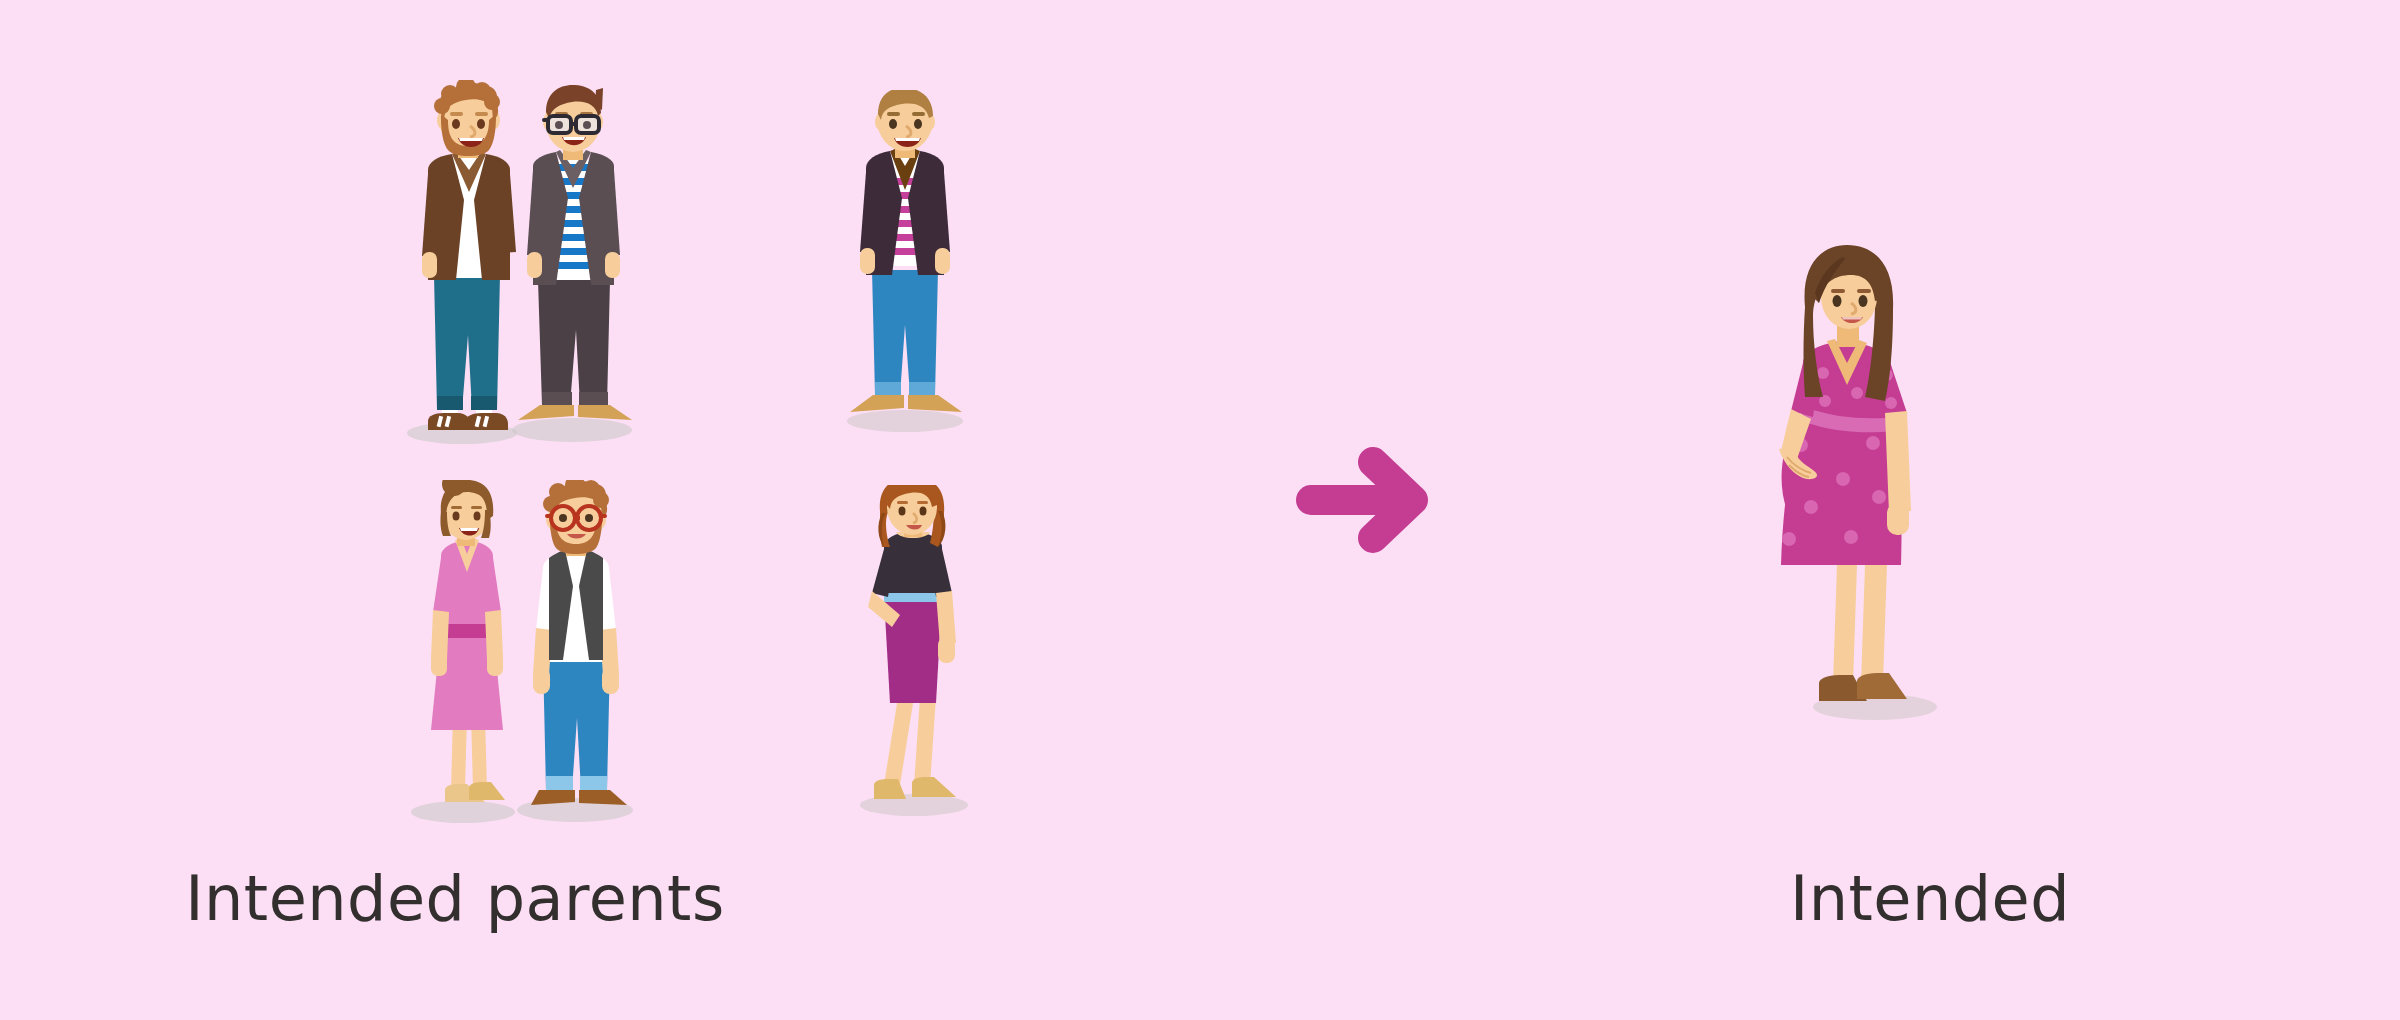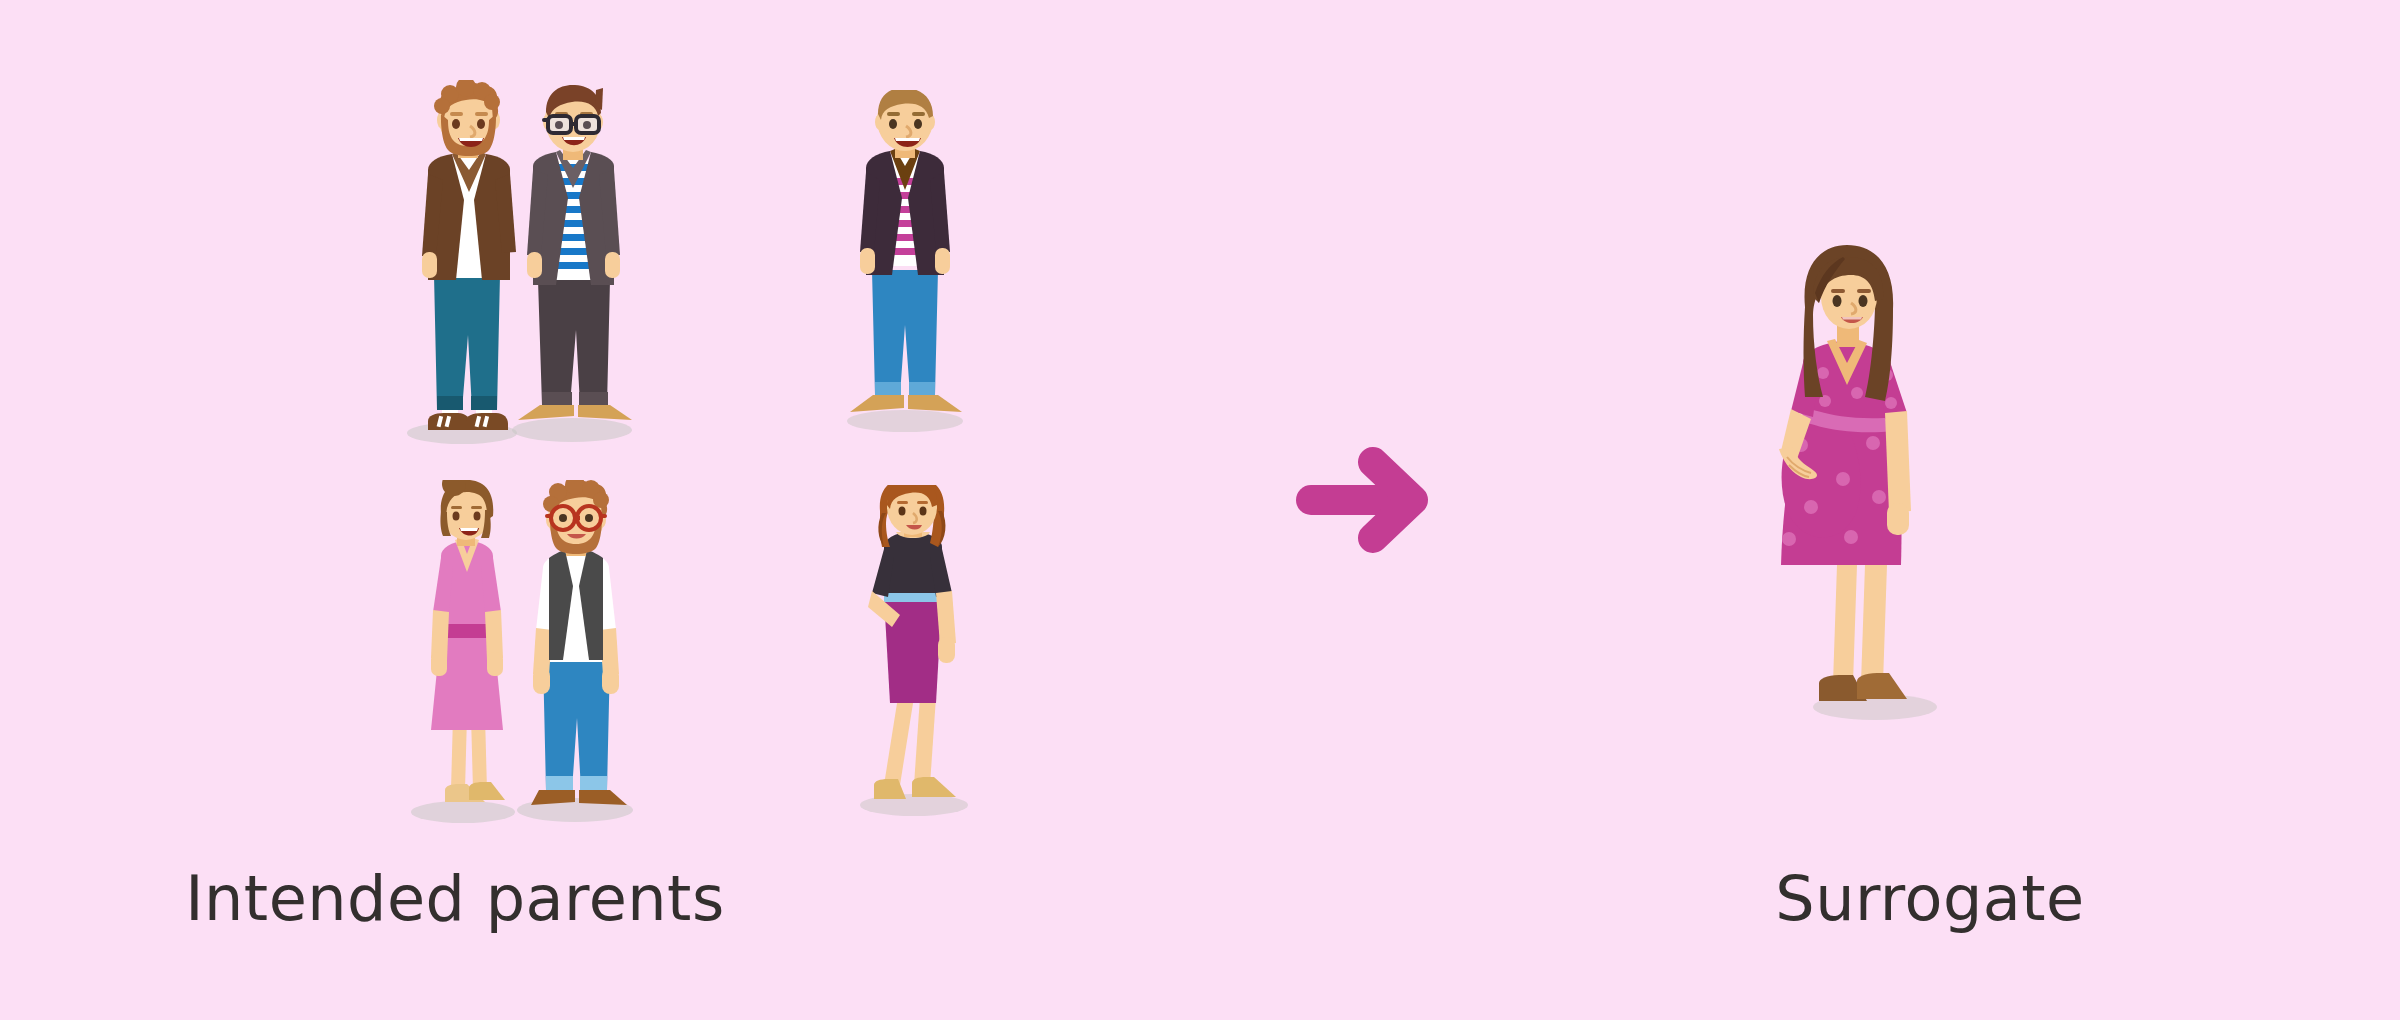--- a/index.html
+++ b/index.html
@@ -442,15 +442,15 @@
 
       <path d="M76,58 C82,62 83,68 76,69" fill="none" stroke="#E0A96D" stroke-width="3"></path>
 
       <path d="M66,72 C70,80 84,80 88,72 Z" fill="#C4564A"></path>
       <path d="M67,72 L87,72 L86,74.5 L68,74.5 Z" fill="#F0C4BE"></path>
     </svg>
   </div>
 
   <div class="label" id="label-intended-parents" style="color: rgb(51, 47, 46);">Intended parents</div>
 
-  <div class="label" id="label-surrogate" style="color: rgb(51, 47, 46);">Surrogate</div>
+  <div class="label" id="label-surrogate" style="color: rgb(51, 47, 46);">Intended</div>
 
 </div>
 
 </body></html>

